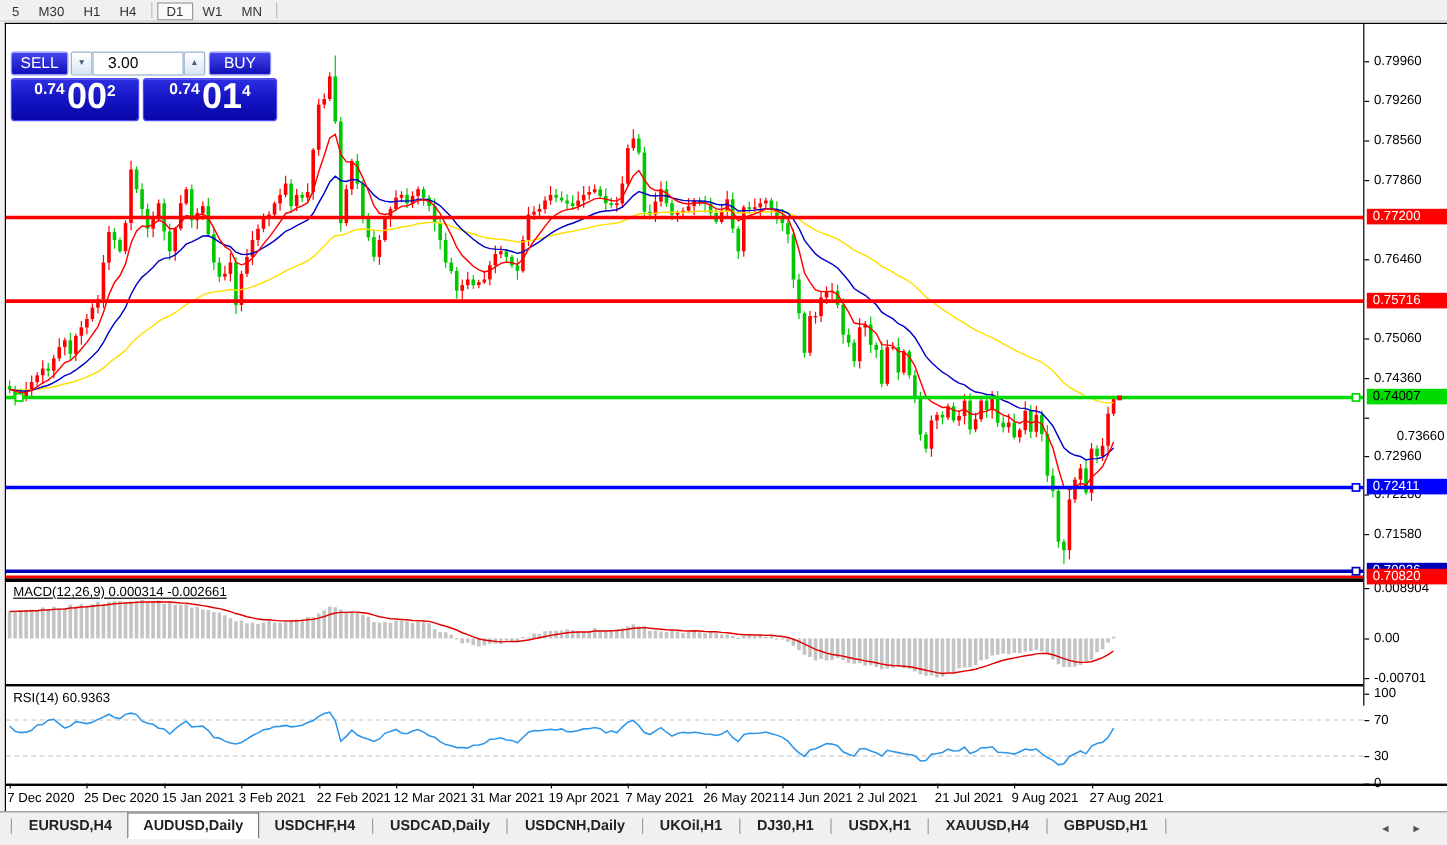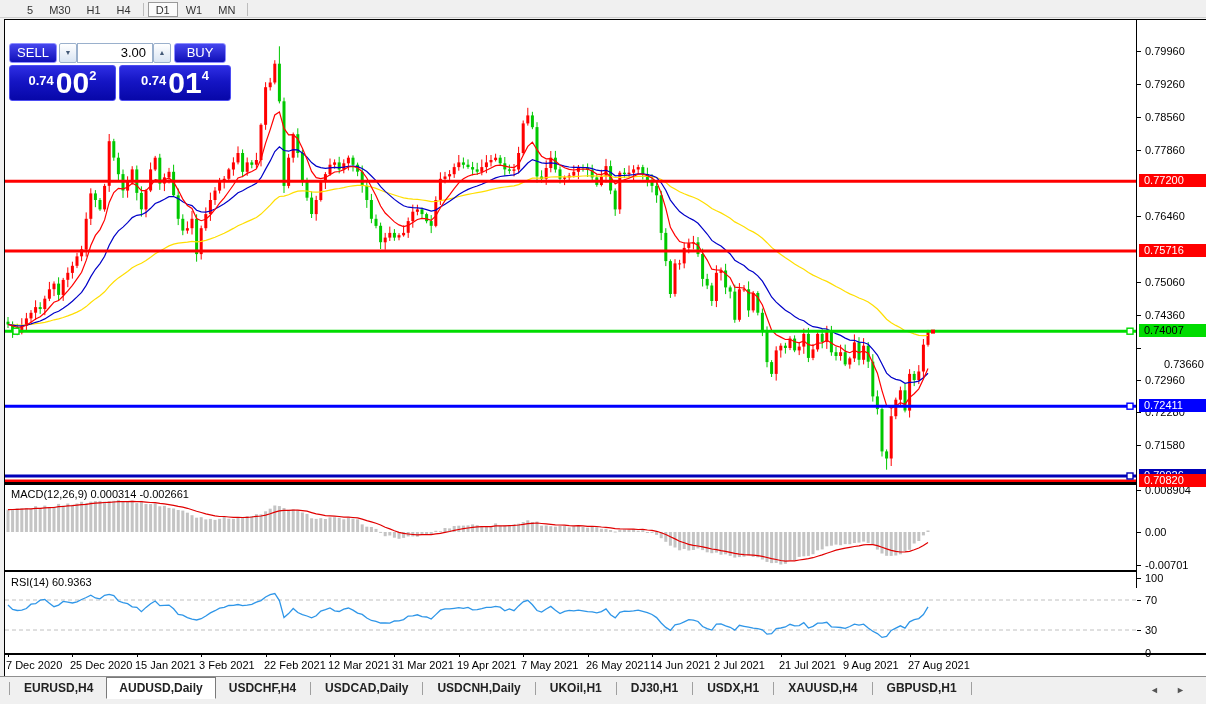--- a/index.html
+++ b/index.html
@@ -1,20 +1,20 @@
 <!DOCTYPE html>
 <html><head>
 <meta charset="utf-8">
 <style>
   html,body{margin:0;padding:0;background:#e8e8e8;}
   .window{width:1206px;height:704px;position:relative;background:#f0f0f0;
     font-family:"Liberation Sans",sans-serif;overflow:hidden;-webkit-font-smoothing:none;}
   
   .tf-toolbar{position:absolute;left:0;top:0;width:1206px;height:18px;background:#f0f0f0;
-    border-bottom:1px solid #cfcfcf;white-space:nowrap;padding-left:19px;box-sizing:border-box;}
+    border-bottom:1px solid #cfcfcf;white-space:nowrap;padding-left:2px;box-sizing:border-box;}
   .tfbtn{display:inline-block;font-size:11px;color:#333;padding:2px 8px 1px 8px;margin-top:0;cursor:default;}
   .tfbtn.active{background:#fbfbfb;border:1px solid #9a9a9a;padding:1px 7px 0 7px;}
   .tfsep{display:inline-block;width:1px;height:13px;background:#bdbdbd;margin:0 4px;vertical-align:middle;}
   
   .chart-area{position:absolute;left:4px;top:19px;width:1202px;height:657px;background:#fff;
     border-top:1px solid #000;border-left:1px solid #000;box-sizing:content-box;}
   #main-svg{position:absolute;left:0;top:0;}
   #macd-svg{position:absolute;left:0;top:465px;}
   #rsi-svg{position:absolute;left:0;top:552px;}
   .sep{position:absolute;left:0;width:1202px;background:#000;}
@@ -37,31 +37,31 @@
   .tw{position:absolute;box-sizing:border-box;}
   .btn{background:linear-gradient(#4646ee,#0f0fb8);border:1px solid #8f8fff;border-radius:3px;
     color:#fff;font-size:13px;text-align:center;line-height:18px;}
   .sell-btn{left:0;top:0;width:48px;height:20px;}
   .buy-btn{left:165px;top:0;width:52px;height:20px;}
   .spin{background:linear-gradient(#ffffff,#d9e5f3);border:1px solid #9ab0cc;border-radius:2px;
     color:#445a77;font-size:7px;text-align:center;line-height:18px;}
   .spin-down{left:50px;top:0;width:18px;height:20px;}
   .spin-up{left:144px;top:0;width:18px;height:20px;}
   .vol-field{left:68px;top:0;width:76px;height:20px;background:#fff;border:1px solid #9ab0cc;
-    text-align:right;padding-right:6px;font-size:13px;color:#000;line-height:18px;}
+    padding-right:6px;font-size:13px;color:#000;line-height:18px;padding-left:12px;}
   .price-panel{top:22px;height:36px;background:linear-gradient(180deg,#2e2ee4 0%,#1515c4 45%,#0707a8 100%);
-    border:1px solid #4d4df2;border-radius:3px;color:#fff;display:flex;align-items:center;justify-content:center;padding-bottom:1px;}
+    border:1px solid #4d4df2;border-radius:3px;color:#fff;display:flex;align-items:flex-start;justify-content:center;padding-bottom:1px;}
   .sell-price{left:0;width:107px;}
   .buy-price{left:110px;width:112px;}
   .pp{font-size:13px;font-weight:700;margin:0 2px 4px 0;}
   .pb{font-size:30px;font-weight:700;line-height:29px;}
   .ps{font-size:13px;font-weight:700;align-self:flex-start;margin-top:2px;}
   
   .ind-label{position:absolute;left:6px;font-size:11px;color:#000;white-space:nowrap;}
-  #macd-label{top:468px;}
+  #macd-label{top:468px;text-decoration:underline;}
   #rsi-label{top:556px;}
   
   .tab-strip{position:absolute;left:0;top:676px;width:1206px;height:28px;background:#f0f0f0;border-top:1px solid #8f8f8f;}
   .tabs-wrap{position:absolute;left:8px;top:0;white-space:nowrap;font-weight:bold;}
   .tab{display:inline-block;font-size:12px;color:#222;padding:4px 13px 3px 13px;vertical-align:top;cursor:default;}
   .tab.active{background:#fff;border:1px solid #7a7a7a;border-bottom:1px solid #fff;padding:3px 12px 3px 12px;margin-top:0;}
   .tabsep{display:inline-block;width:1px;height:13px;background:#9f9f9f;margin:5px 1px 0 1px;vertical-align:top;}
   .tabnav{position:absolute;top:8px;font-size:9px;color:#555;}
 </style>
 </head>

